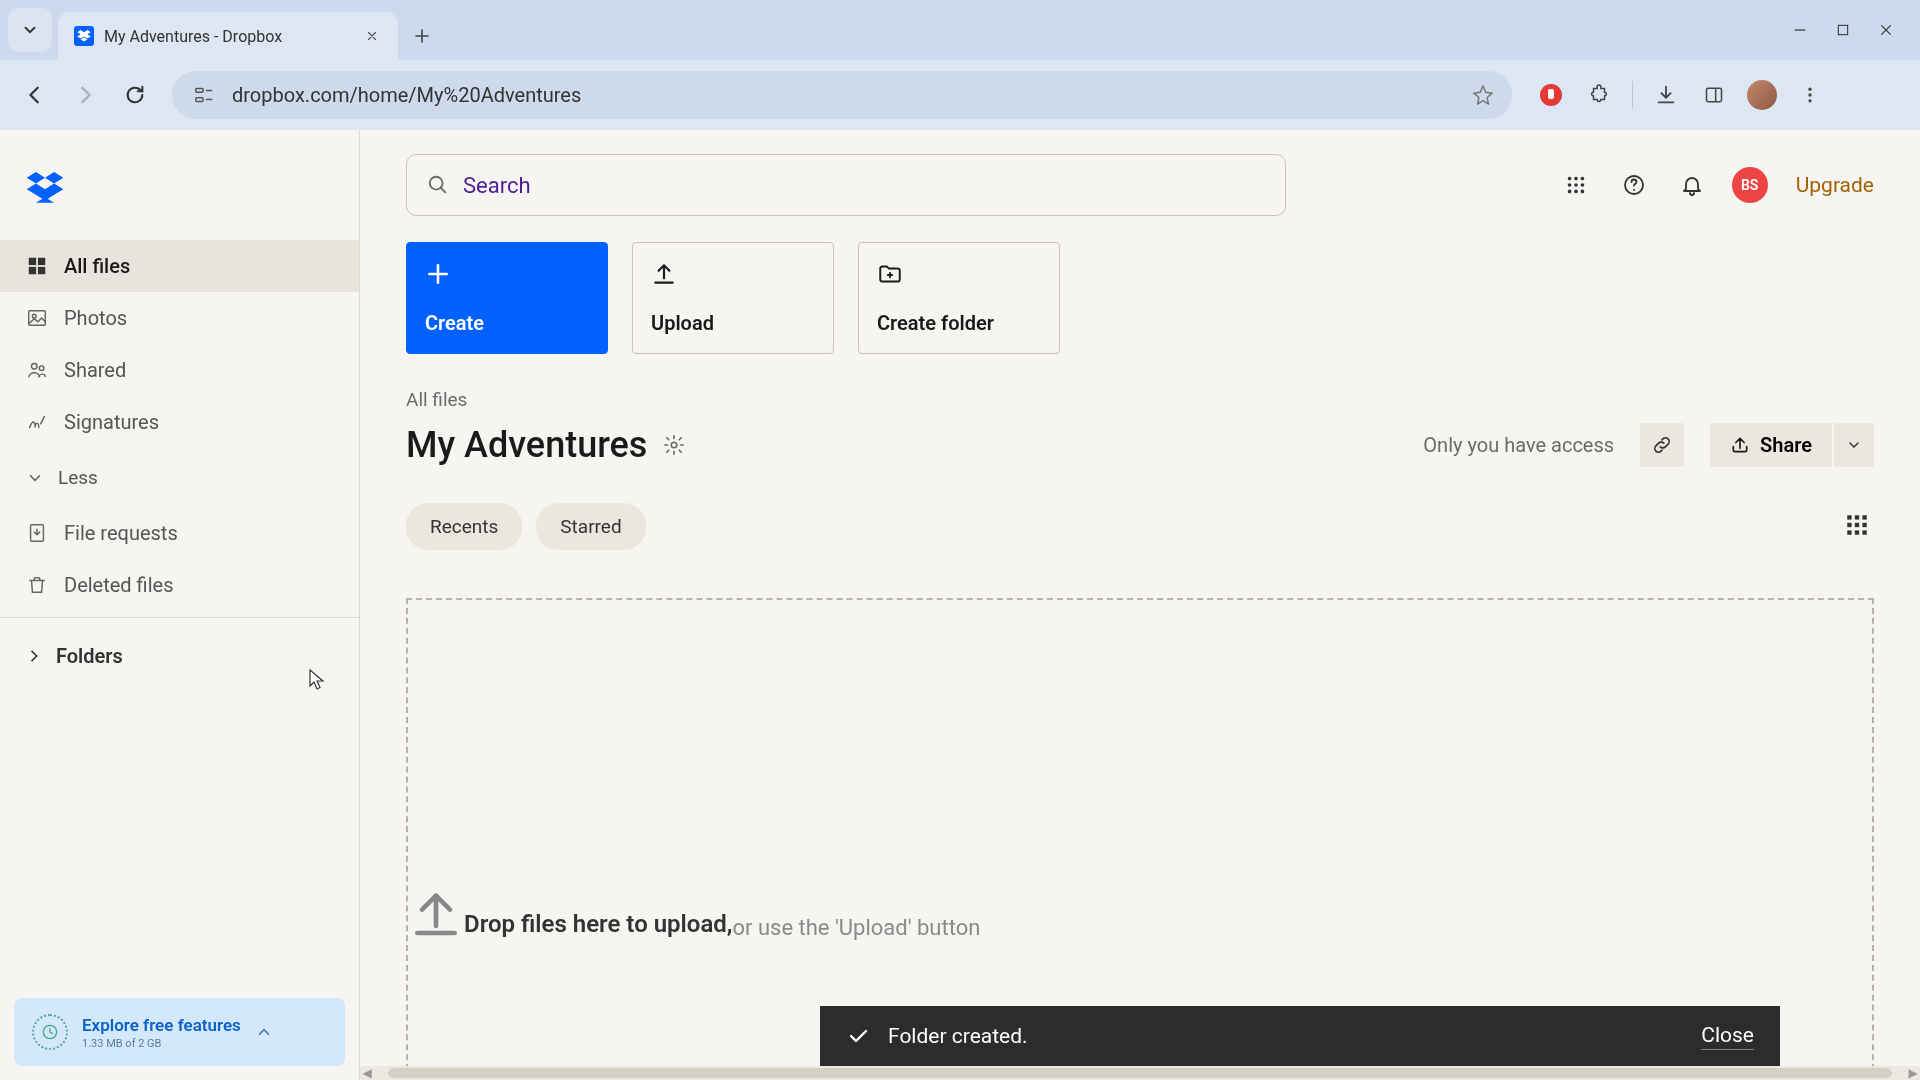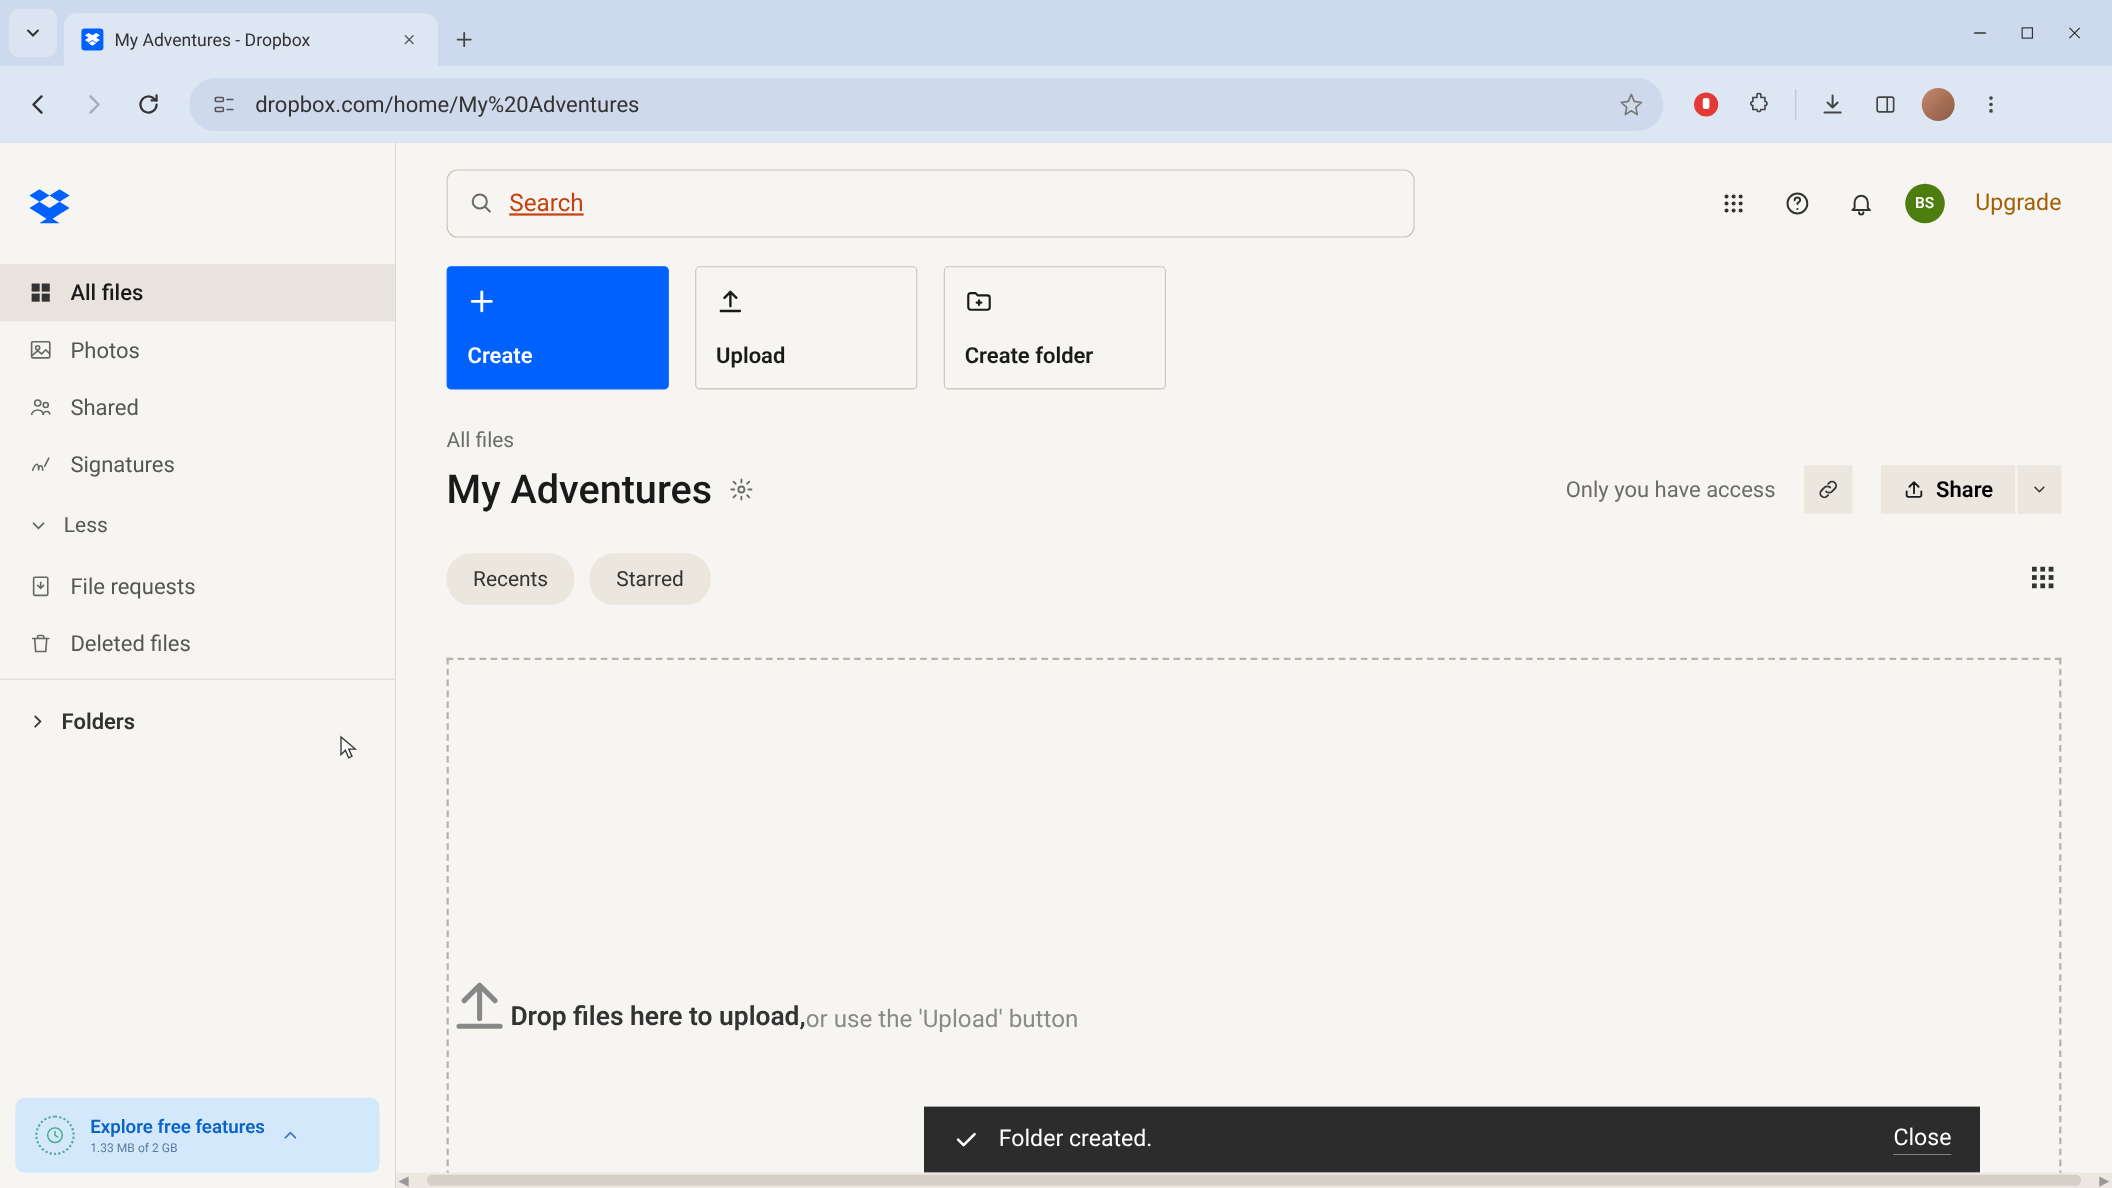--- a/index.html
+++ b/index.html
@@ -46,24 +46,24 @@
 .promo { margin: 14px; background:#d4e8fb; border-radius:8px; padding: 16px 18px; display:flex; align-items:center; gap: 14px;}
 .promo-ic { width:36px; height:36px; border:2px dotted #5a9; border-radius:50%; display:flex; align-items:center; justify-content:center;}
 .promo-txt .t1 { color:#0a63c9; font-weight:600; font-size:17px;}
 .promo-txt .t2 { color:#5a7ca0; font-size:11px; margin-top:2px;}
 .promo-chev { color:#4179b5;}
 
 .main { flex:1; display:flex; flex-direction:column; padding: 24px 46px 0 46px; position:relative;}
 .top-row { display:flex; align-items:center; gap: 22px;}
 .search-box { width: 880px; height: 62px; border:1px solid #c9c3b9; border-radius:10px; background:#f7f5f2; display:flex; align-items:center; padding: 0 20px; gap:14px;}
 .search-ic { color:#6b6b6b;}
-.search-ph { color:#c2410c; font-size:22px;text-decoration:underline;}
+.search-ph { color:#4c1d95; font-size:22px;}
 .top-spacer { flex:1;}
 .top-ic { width:36px; height:36px; display:flex; align-items:center; justify-content:center; color:#333;}
-.avatar-app { width:36px; height:36px; border-radius:50%; background:#4d7c0f; color:white; font-size:14px; font-weight:600; display:flex; align-items:center; justify-content:center;}
+.avatar-app { width:36px; height:36px; border-radius:50%; background:#ef4444; color:white; font-size:14px; font-weight:600; display:flex; align-items:center; justify-content:center;}
 .upgrade-link { color:#a16207; font-size:21px; margin-left:6px;}
 
 .action-row { display:flex; gap: 24px; margin-top: 26px;}
 .action-card { width: 202px; height: 112px; border:1px solid #c9c3b9; border-radius:4px; padding: 18px; display:flex; flex-direction:column; justify-content:space-between; background:#f7f5f2;}
 .action-card.primary { background:#0061ff; border-color:#0061ff; color:white;}
 .ac-ic { width:26px; height:26px;}
 .ac-label { font-size:20px; font-weight:600;}
 .action-card.primary .ac-label { color:white;}
 .action-card:not(.primary) .ac-label { color:#1a1a1a;}
 
@@ -81,21 +81,21 @@
 .filter-row { display:flex; align-items:center; gap:14px; margin-top: 36px;}
 .pill { background:#ebe7df; border-radius:22px; padding: 12px 24px; font-size:19px; color:#333;}
 .filter-spacer{flex:1;}
 .view-toggle { width:30px; height:30px;}
 
 .dropzone { margin-top: 48px; border: 2px dashed #b8b3a9; flex:1; display:flex; flex-direction:row; align-items:center; justify-content:flex-start; padding-top: 170px; min-height:420px;}
 .dz-arrow { color:#888; margin-bottom: 24px;}
 .dz-title { font-size:24px; font-weight:600; color:#333;}
 .dz-sub { font-size:22px; color:#8a8a8a; margin-top:6px;}
 
-.toast { position:absolute; bottom:14px; left:480px; width: 960px; height:60px; background:#2c2c2c; color:white; display:flex; align-items:center; padding: 0 26px; gap:18px;}
+.toast { position:absolute; bottom:14px; left:460px; width: 960px; height:60px; background:#2c2c2c; color:white; display:flex; align-items:center; padding: 0 26px; gap:18px;}
 .toast-check { color:white;}
 .toast-msg { font-size:21px; flex:1;}
 .toast-close { font-size:21px; font-weight:400; border-bottom:1px solid rgba(255,255,255,.4); padding-bottom:2px;}
 
 .hscroll { height: 14px; background:#ece8e1; position: absolute; bottom:0; left:360px; right:0; display:flex; align-items:center;}
 .hscroll-track{flex:1; margin:0 14px; height:10px; background:#d5d0c6; border-radius:5px;}
 .hscroll-arrow{width:14px; color:#999; font-size:12px; text-align:center;}
 
 .cursor { position:absolute; left:308px; top:668px; pointer-events:none;}
 

